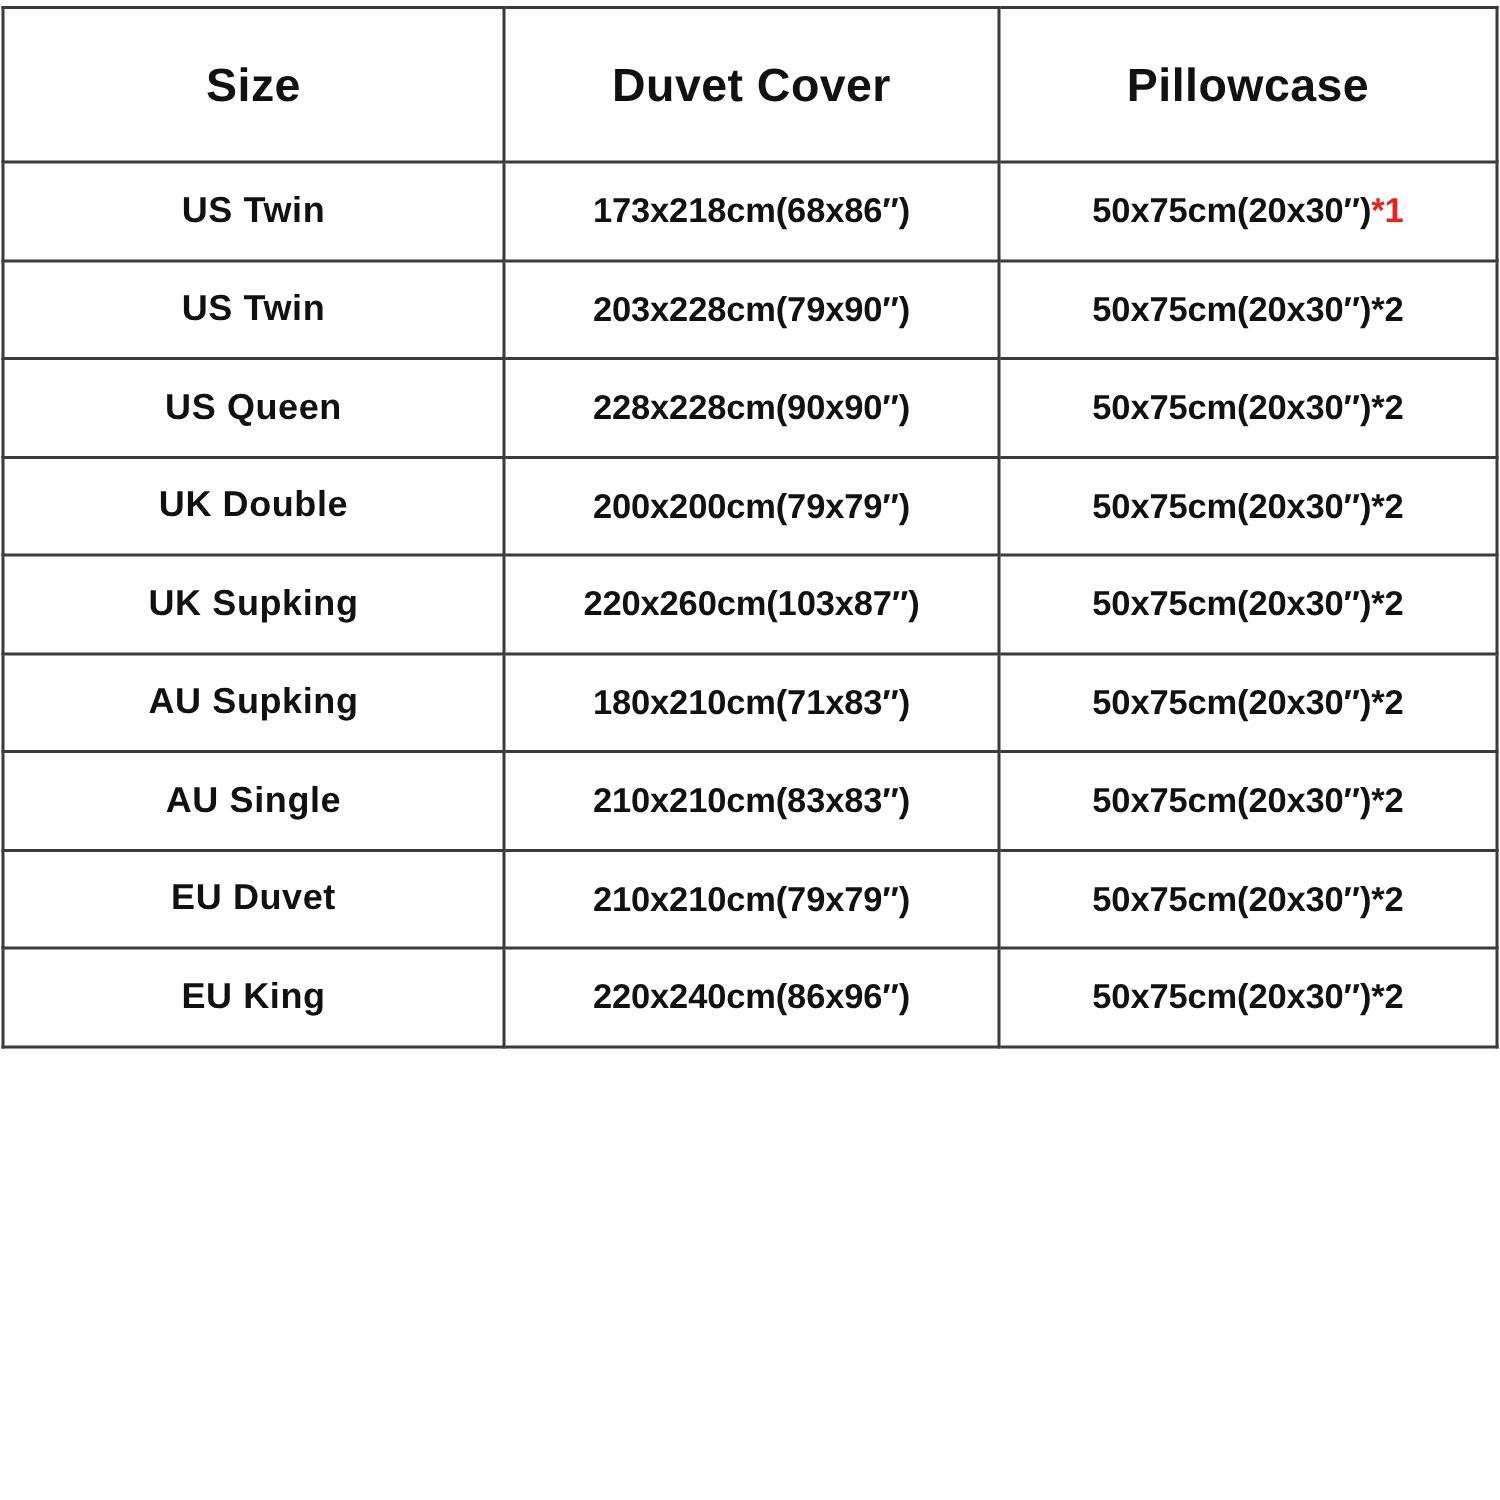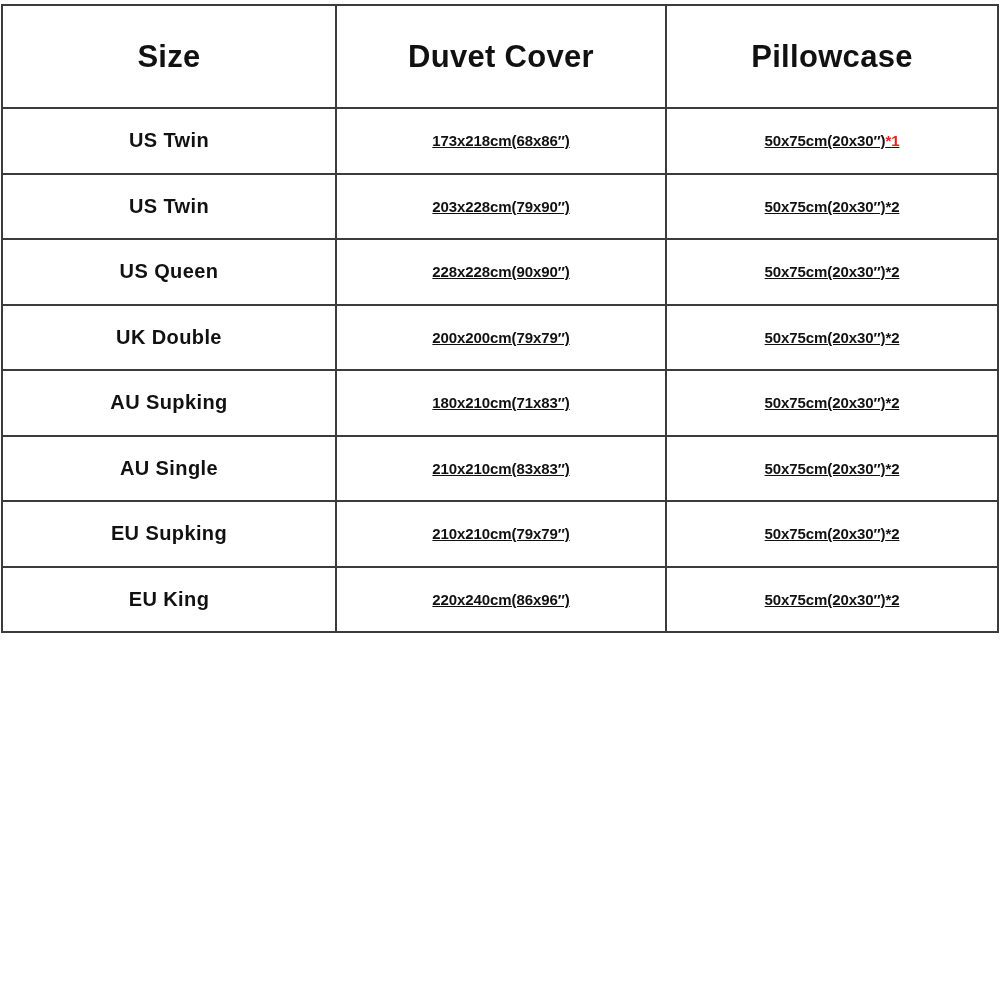--- a/index.html
+++ b/index.html
@@ -51,31 +51,30 @@
     font-size: 31px;
     font-weight: 700;
     letter-spacing: 0.3px;
   }
 
   table.size-table tbody td {
     height: 63.5px;
   }
 
   td.size-cell {
-    font-size: 20px;
+    font-size: 24px;
     font-weight: 700;
     letter-spacing: 0.4px;
   }
 
   td.duvet-cell,
   td.pillow-cell {
-    font-size: 15px;
+    font-size: 23px;
     font-weight: 700;
     letter-spacing: -0.1px;
-    text-decoration: underline;
   }
 
   .qty-mark {
     font-weight: 700;
   }
   .qty-mark.red {
     color: #e8231a;
   }
   .qty-mark.black {
     color: #111111;
@@ -119,31 +118,36 @@
           <td class="size-cell">US Queen</td>
           <td class="duvet-cell">228x228cm(90x90″)</td>
           <td class="pillow-cell"><span>50x75cm(20x30″)</span><span class="qty-mark black">*</span><span class="qty-num black">2</span></td>
         </tr>
         <tr>
           <td class="size-cell">UK Double</td>
           <td class="duvet-cell">200x200cm(79x79″)</td>
           <td class="pillow-cell"><span>50x75cm(20x30″)</span><span class="qty-mark black">*</span><span class="qty-num black">2</span></td>
         </tr>
         <tr>
+          <td class="size-cell">UK Supking</td>
+          <td class="duvet-cell">220x260cm(103x87″)</td>
+          <td class="pillow-cell"><span>50x75cm(20x30″)</span><span class="qty-mark black">*</span><span class="qty-num black">2</span></td>
+        </tr>
+        <tr>
           <td class="size-cell">AU Supking</td>
           <td class="duvet-cell">180x210cm(71x83″)</td>
           <td class="pillow-cell"><span>50x75cm(20x30″)</span><span class="qty-mark black">*</span><span class="qty-num black">2</span></td>
         </tr>
         <tr>
           <td class="size-cell">AU Single</td>
           <td class="duvet-cell">210x210cm(83x83″)</td>
           <td class="pillow-cell"><span>50x75cm(20x30″)</span><span class="qty-mark black">*</span><span class="qty-num black">2</span></td>
         </tr>
         <tr>
-          <td class="size-cell">EU Supking</td>
+          <td class="size-cell">EU Duvet</td>
           <td class="duvet-cell">210x210cm(79x79″)</td>
           <td class="pillow-cell"><span>50x75cm(20x30″)</span><span class="qty-mark black">*</span><span class="qty-num black">2</span></td>
         </tr>
         <tr>
           <td class="size-cell">EU King</td>
           <td class="duvet-cell">220x240cm(86x96″)</td>
           <td class="pillow-cell"><span>50x75cm(20x30″)</span><span class="qty-mark black">*</span><span class="qty-num black">2</span></td>
         </tr>
       </tbody>
   </table>

